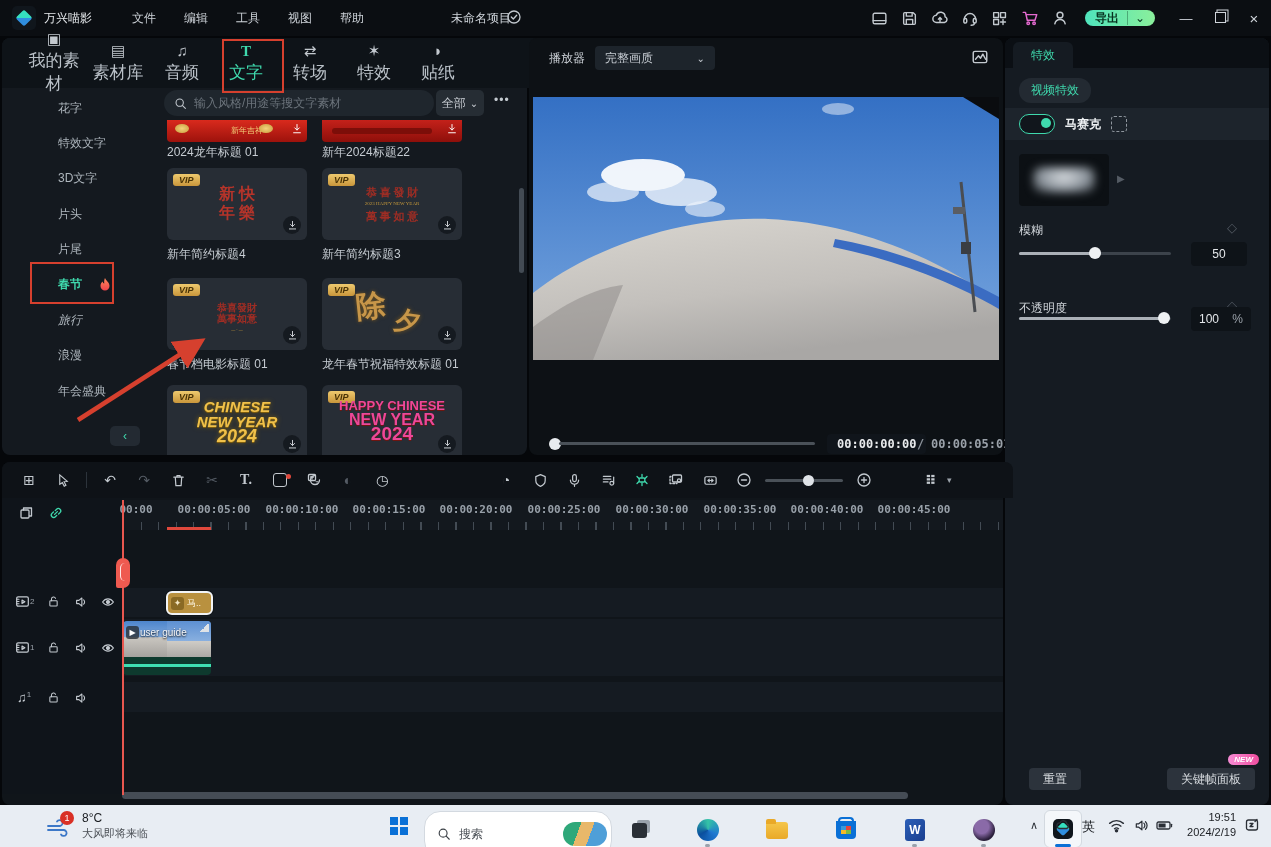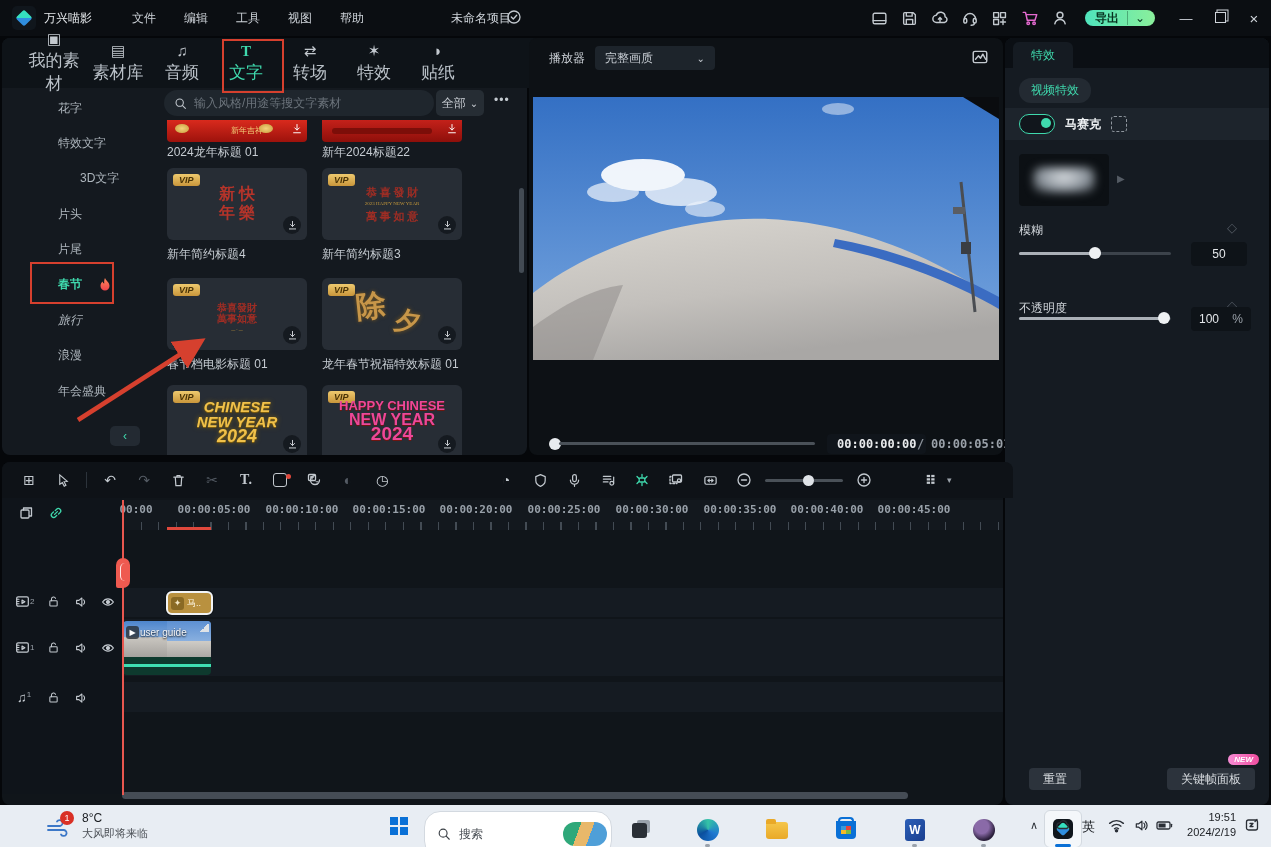--- a/index.html
+++ b/index.html
@@ -181,21 +181,21 @@
         </span>
       <span class="tab">
           <span class="tico icon">◗</span>
           <span class="tlabel">贴纸</span>
         </span>
       <span class="abs" style="right:8px;top:18px;color:#cdd2d8;font-size:15px;">›</span>
     </div>
 
     <div class="sidebar-item" style="top:57px;"><span>花字</span></div>
     <div class="sidebar-item" style="top:92px;"><span>特效文字</span></div>
-    <div class="sidebar-item" style="top:127px;margin-left:22px;"><span>3D文字</span></div>
+    <div class="sidebar-item" style="top:127px;"><span>3D文字</span></div>
     <div class="sidebar-item" style="top:163px;"><span>片头</span></div>
     <div class="sidebar-item" style="top:198px;"><span>片尾</span></div>
     <div class="sidebar-item active" style="top:233px;">
       <span>春节</span>
       <span class="abs" style="left:96px;top:5px;">
         <svg width="14" height="16" viewBox="0 0 14 16">
             <defs>
               <linearGradient id="fg" x1="0" y1="0" x2="0" y2="1">
                 <stop offset="0" stop-color="#ff8a5c"></stop>
                 <stop offset="1" stop-color="#f0434b"></stop>

